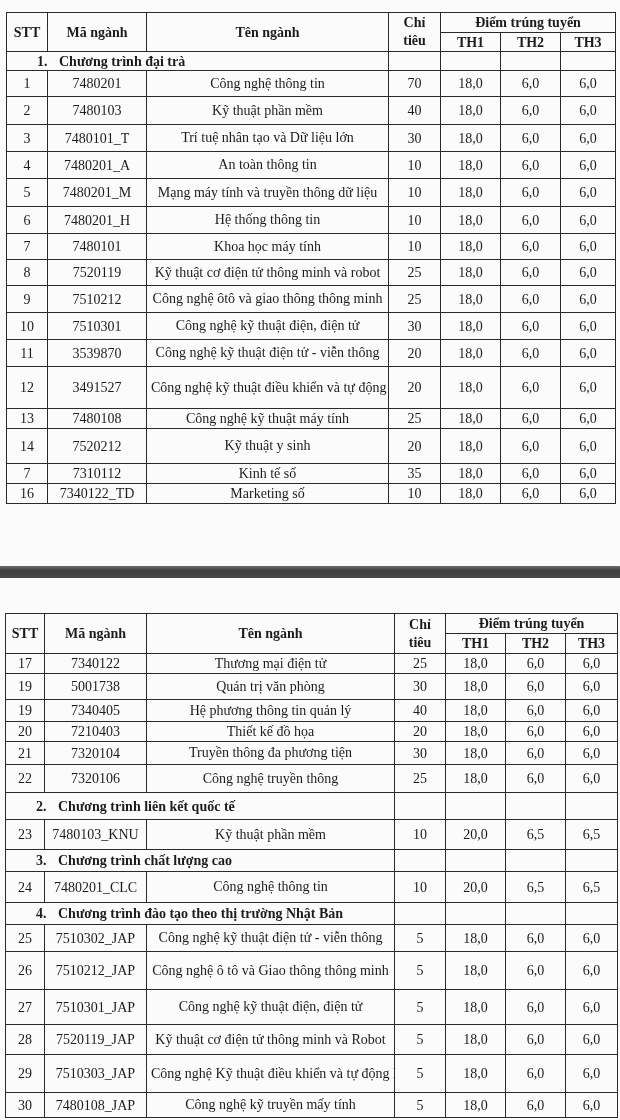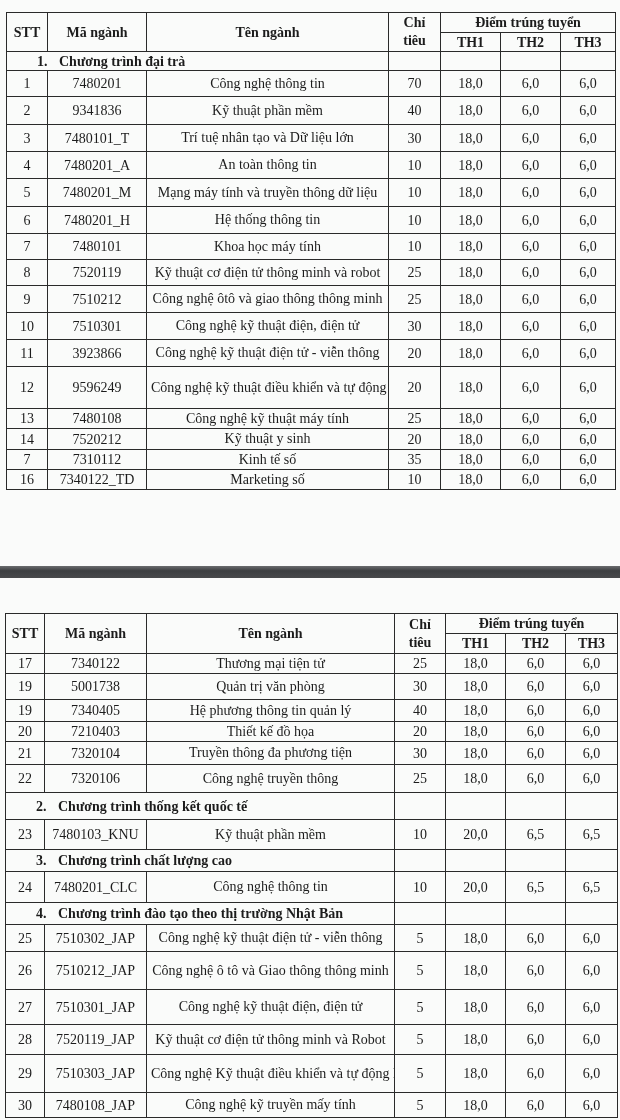--- a/index.html
+++ b/index.html
@@ -103,21 +103,21 @@
           <td class="c">1</td>
           <td class="l">7480201</td>
           <td class="l name">Công nghệ thông tin</td>
           <td class="c">70</td>
           <td class="c">18,0</td>
           <td class="c">6,0</td>
           <td class="c">6,0</td>
         </tr>
       <tr style="height:28px">
           <td class="c">2</td>
-          <td class="l">9341836</td>
+          <td class="l">7480103</td>
           <td class="l name">Kỹ thuật phần mềm</td>
           <td class="c">40</td>
           <td class="c">18,0</td>
           <td class="c">6,0</td>
           <td class="c">6,0</td>
         </tr>
       <tr style="height:27px">
           <td class="c">3</td>
           <td class="l">7480101_T</td>
           <td class="l name">Trí tuệ nhân tạo và Dữ liệu lớn</td>
@@ -184,46 +184,46 @@
           <td class="c">10</td>
           <td class="l">7510301</td>
           <td class="l name">Công nghệ kỹ thuật điện, điện tử</td>
           <td class="c">30</td>
           <td class="c">18,0</td>
           <td class="c">6,0</td>
           <td class="c">6,0</td>
         </tr>
       <tr style="height:27px">
           <td class="c">11</td>
-          <td class="l">3923866</td>
+          <td class="l">3539870</td>
           <td class="l name">Công nghệ kỹ thuật điện tử - viễn thông</td>
           <td class="c">20</td>
           <td class="c">18,0</td>
           <td class="c">6,0</td>
           <td class="c">6,0</td>
         </tr>
       <tr style="height:42px">
           <td class="c">12</td>
-          <td class="l">9596249</td>
+          <td class="l">3491527</td>
           <td class="l name">Công nghệ kỹ thuật điều khiển và tự động hóa</td>
           <td class="c">20</td>
           <td class="c">18,0</td>
           <td class="c">6,0</td>
           <td class="c">6,0</td>
         </tr>
       <tr style="height:20px">
           <td class="c">13</td>
           <td class="l">7480108</td>
           <td class="l name">Công nghệ kỹ thuật máy tính</td>
           <td class="c">25</td>
           <td class="c">18,0</td>
           <td class="c">6,0</td>
           <td class="c">6,0</td>
         </tr>
-      <tr style="height:21px">
+      <tr style="height:35px">
           <td class="c">14</td>
           <td class="l">7520212</td>
           <td class="l name">Kỹ thuật y sinh</td>
           <td class="c">20</td>
           <td class="c">18,0</td>
           <td class="c">6,0</td>
           <td class="c">6,0</td>
         </tr>
       <tr style="height:20px">
           <td class="c">7</td>
@@ -275,21 +275,21 @@
       <tr style="height:20px">
         <th>TH1</th>
         <th>TH2</th>
         <th>TH3</th>
       </tr>
     </thead>
     <tbody>
       <tr style="height:20px">
           <td class="c">17</td>
           <td class="l">7340122</td>
-          <td class="l name">Thương mại tiện tử</td>
+          <td class="l name">Thương mại điện tử</td>
           <td class="c">25</td>
           <td class="c">18,0</td>
           <td class="c">6,0</td>
           <td class="c">6,0</td>
         </tr>
       <tr style="height:26px">
           <td class="c">19</td>
           <td class="l">5001738</td>
           <td class="l name">Quản trị văn phòng</td>
           <td class="c">30</td>
@@ -327,21 +327,21 @@
       <tr style="height:28px">
           <td class="c">22</td>
           <td class="l">7320106</td>
           <td class="l name">Công nghệ truyền thông</td>
           <td class="c">25</td>
           <td class="c">18,0</td>
           <td class="c">6,0</td>
           <td class="c">6,0</td>
         </tr>
       <tr class="section" style="height:27px">
-        <td colspan="3" class="sec-label"><span class="num">2.</span><span>Chương trình thống kết quốc tế</span></td>
+        <td colspan="3" class="sec-label"><span class="num">2.</span><span>Chương trình liên kết quốc tế</span></td>
         <td></td>
           <td></td>
           <td></td>
           <td></td>
       </tr>
       <tr style="height:30px">
           <td class="c">23</td>
           <td class="l">7480103_KNU</td>
           <td class="l name">Kỹ thuật phần mềm</td>
           <td class="c">10</td>

